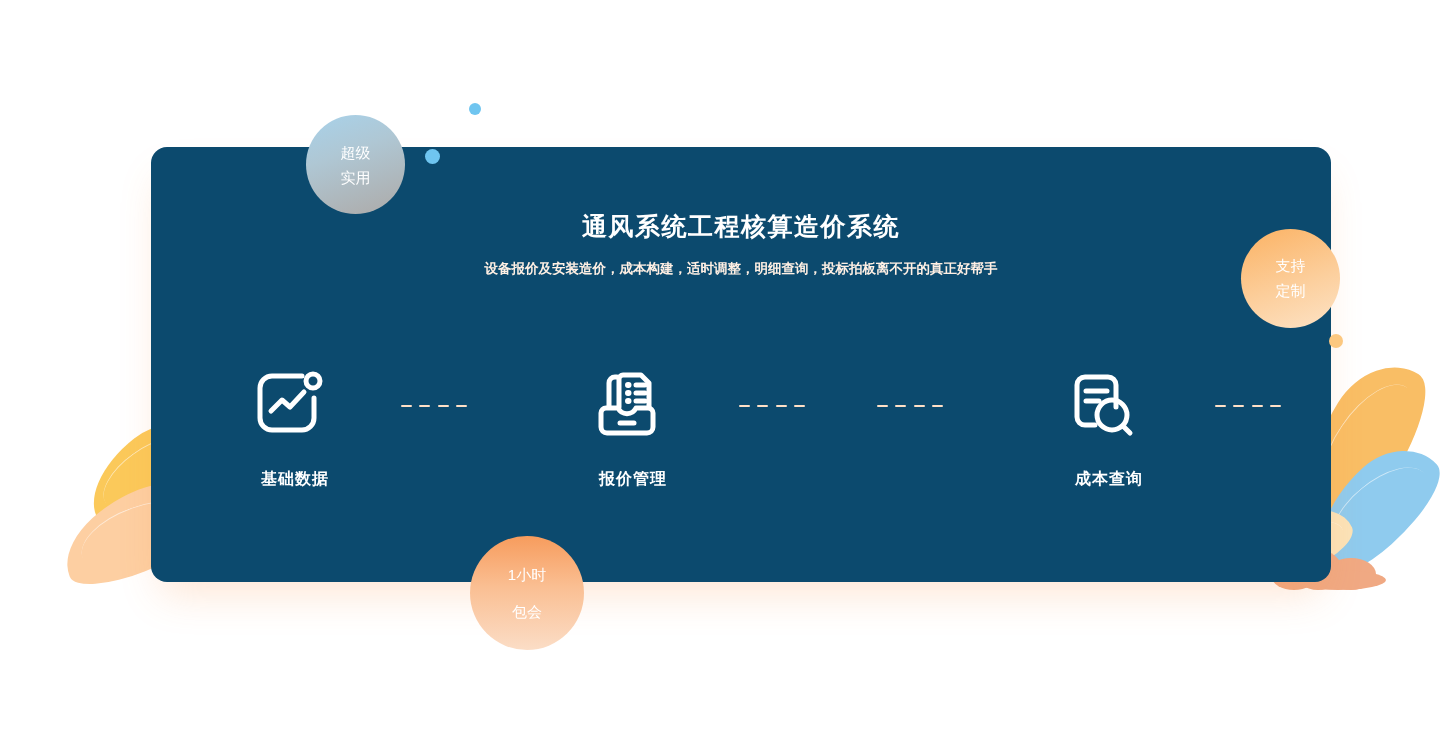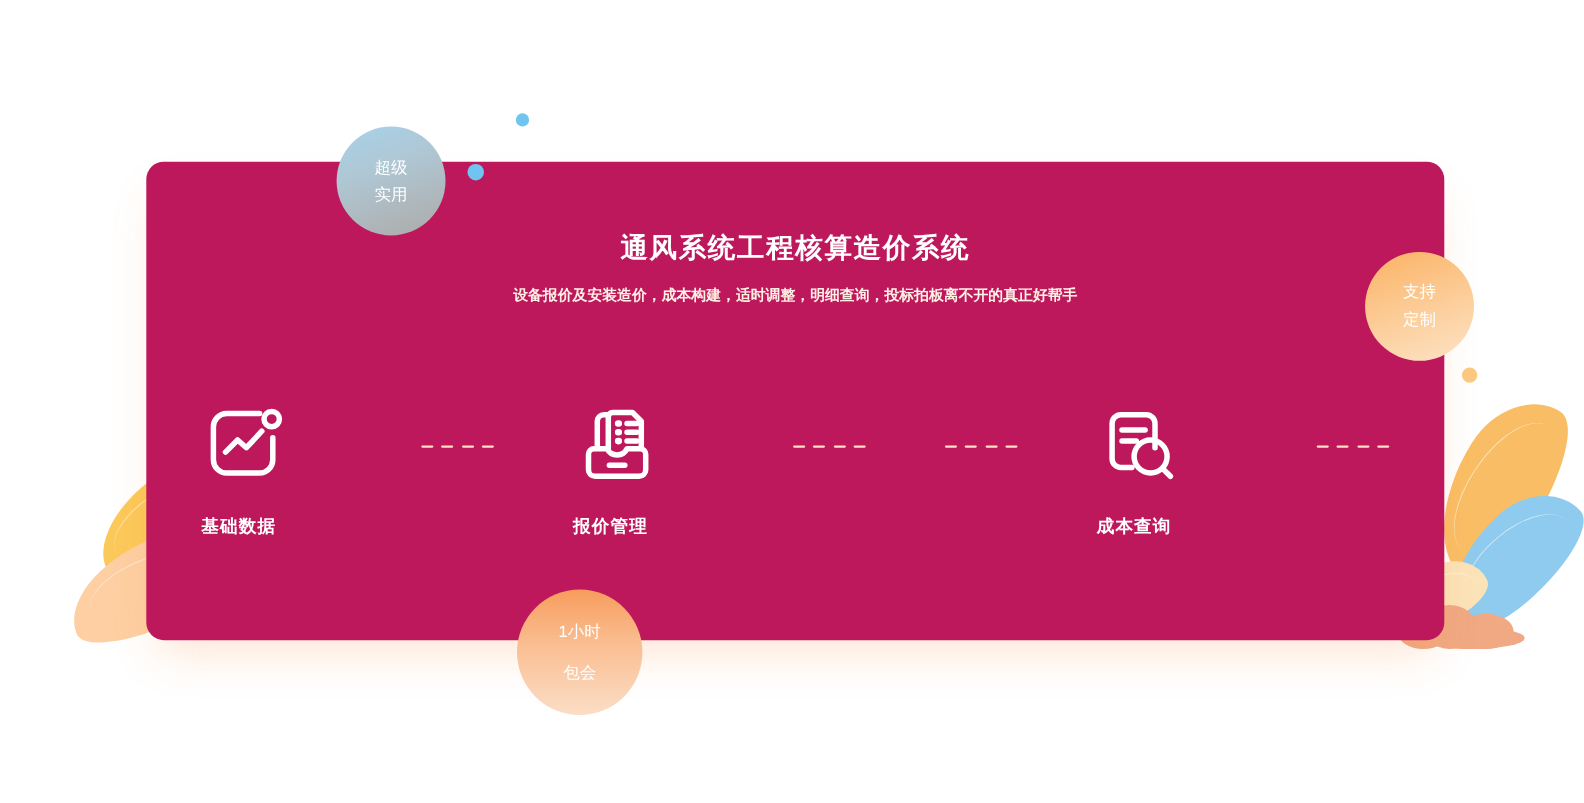--- a/index.html
+++ b/index.html
@@ -89,25 +89,25 @@
   }
   #bush .lobe {
     position: absolute;
     background: #F0A983;
     border-radius: 50%;
   }
 
   
   #card {
     position: absolute;
-    left: 133px;
+    left: 151px;
     top: 147px;
     width: 1180px;
     height: 435px;
-    background: #be185d;
+    background: #0c4a6e;
     border-radius: 16px;
     box-shadow: 0 22px 40px -10px rgba(250,140,62,0.22);
   }
 
   #card-head {
     position: absolute;
     left: 0; right: 0;
     top: 62px;
     text-align: center;
   }
@@ -135,21 +135,21 @@
     right: 50px;
     top: 218px;
     display: flex;
     align-items: flex-start;
     justify-content: space-between;
   }
   .feature {
     width: 128px;
     display: flex;
     flex-direction: column;
-    align-items: flex-start;
+    align-items: flex-end;
     flex: 0 0 auto;
   }
   .feature-icon {
     width: 80px;
     height: 80px;
     display: flex;
     align-items: center;
     justify-content: center;
   }
   .feature-icon svg { display: block; }

